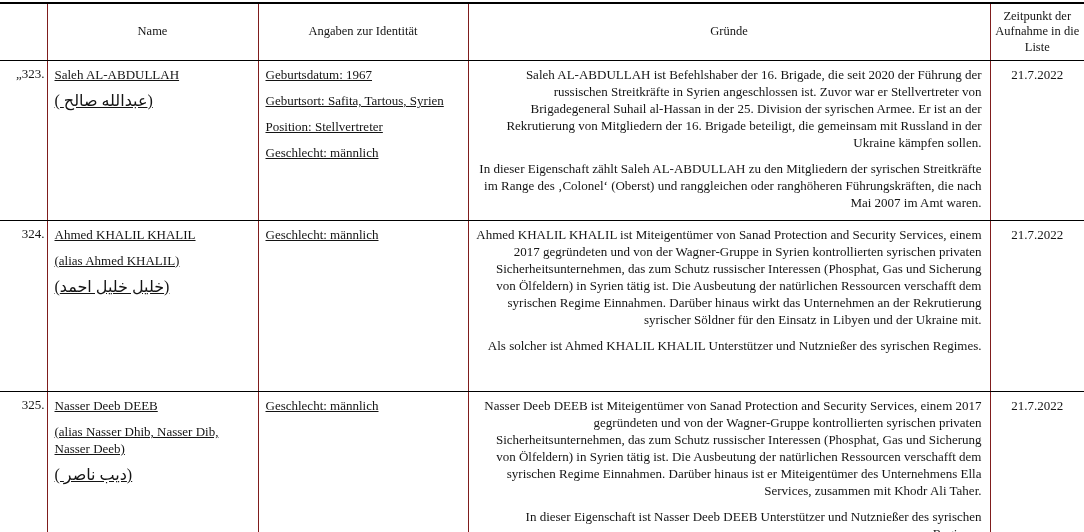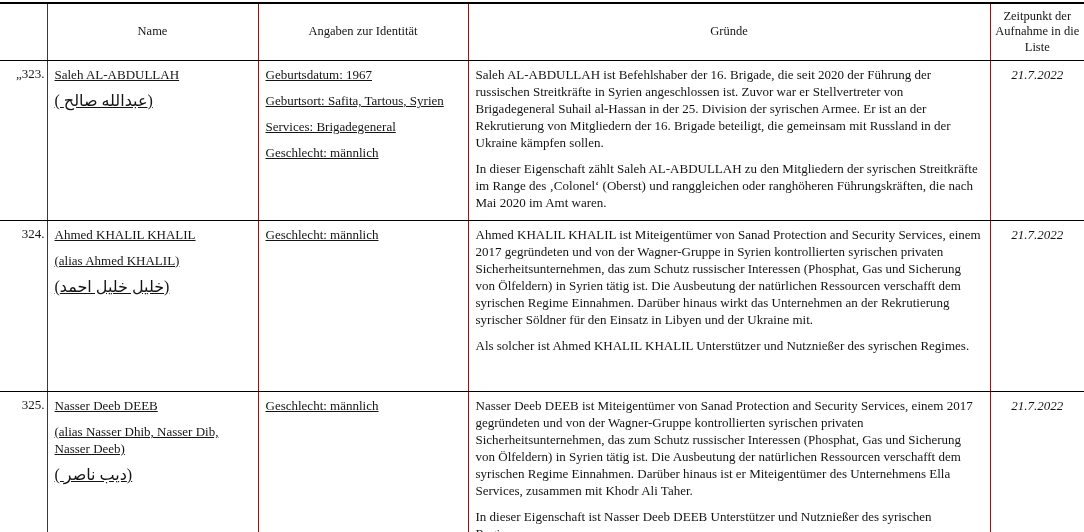--- a/index.html
+++ b/index.html
@@ -62,26 +62,25 @@
   td.name div, td.ident div { margin: 0 0 9px 0; text-decoration: underline; }
   .arabic {
     font-family: "Liberation Serif", "DejaVu Sans", serif;
     font-size: 16px;
   }
   td.reason {
     font-size: 13px;
     padding: 5px 8px 0 7px;
     line-height: 17px;
   }
-  td.reason p { margin: 0 0 9px 0; }
+  td.reason p { margin: 0 0 9px 0; text-align: right; }
   td.date {
     font-size: 13px;
     text-align: center;
     padding: 6px 2px 0 2px;
-    font-style: italic;
   }
 </style>
 </head>
 <body>
 
 <table class="sanctions">
   <colgroup>
     <col class="c-num">
       <col class="c-name">
       <col class="c-ident">
@@ -100,26 +99,26 @@
   <tbody>
     <tr class="row-323">
       <td class="num">„323.</td>
       <td class="name">
         <div>Saleh AL-ABDULLAH</div>
         <div class="arabic">( عبدالله صالح)</div>
       </td>
       <td class="ident">
         <div>Geburtsdatum: 1967</div>
         <div>Geburtsort: Safita, Tartous, Syrien</div>
-        <div>Services: Brigadegeneral</div>
+        <div>Position: Stellvertreter</div>
         <div>Geschlecht: männlich</div>
       </td>
       <td class="reason">
         <p>Saleh AL-ABDULLAH ist Befehlshaber der 16. Brigade, die seit 2020 der Führung der russischen Streitkräfte in Syrien angeschlossen ist. Zuvor war er Stellvertreter von Brigadegeneral Suhail al-Hassan in der 25. Division der syrischen Armee. Er ist an der Rekrutierung von Mitgliedern der 16. Brigade beteiligt, die gemeinsam mit Russland in der Ukraine kämpfen sollen.</p>
-        <p>In dieser Eigenschaft zählt Saleh AL-ABDULLAH zu den Mitgliedern der syrischen Streitkräfte im Range des ‚Colonel‘ (Oberst) und ranggleichen oder ranghöheren Führungskräften, die nach Mai 2020 im Amt waren.</p>
+        <p>In dieser Eigenschaft zählt Saleh AL-ABDULLAH zu den Mitgliedern der syrischen Streitkräfte im Range des ‚Colonel‘ (Oberst) und ranggleichen oder ranghöheren Führungskräften, die nach Mai 2007 im Amt waren.</p>
       </td>
       <td class="date">21.7.2022</td>
     </tr>
 
     <tr class="row-324">
       <td class="num">324.</td>
       <td class="name">
         <div>Ahmed KHALIL KHALIL</div>
         <div>(alias Ahmed KHALIL)</div>
         <div class="arabic">(خليل خليل احمد)</div>

